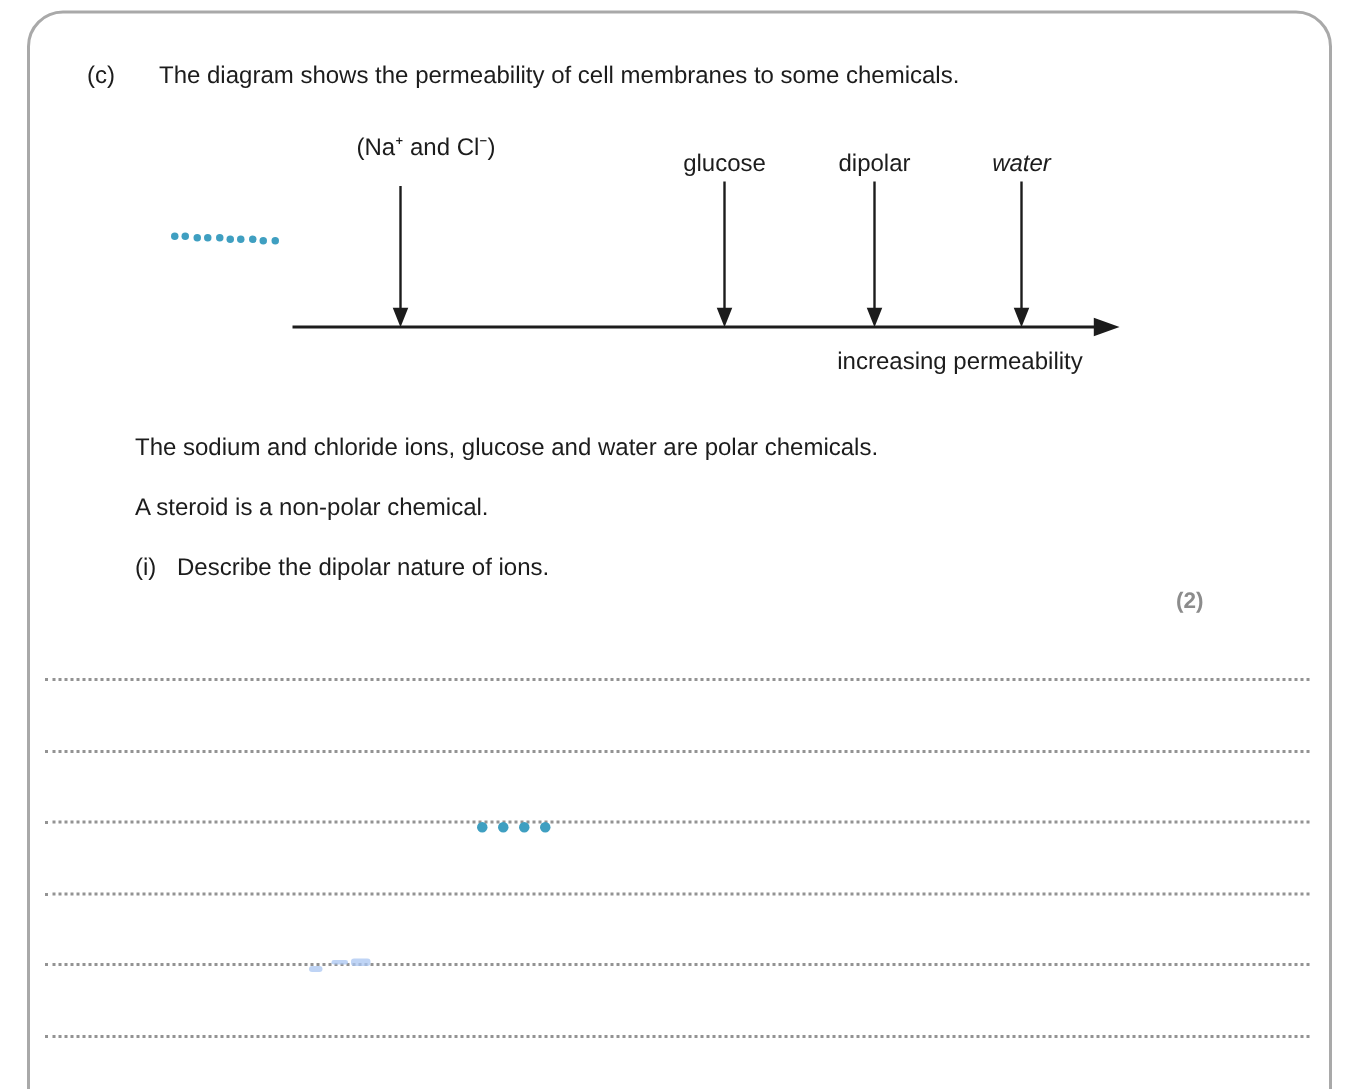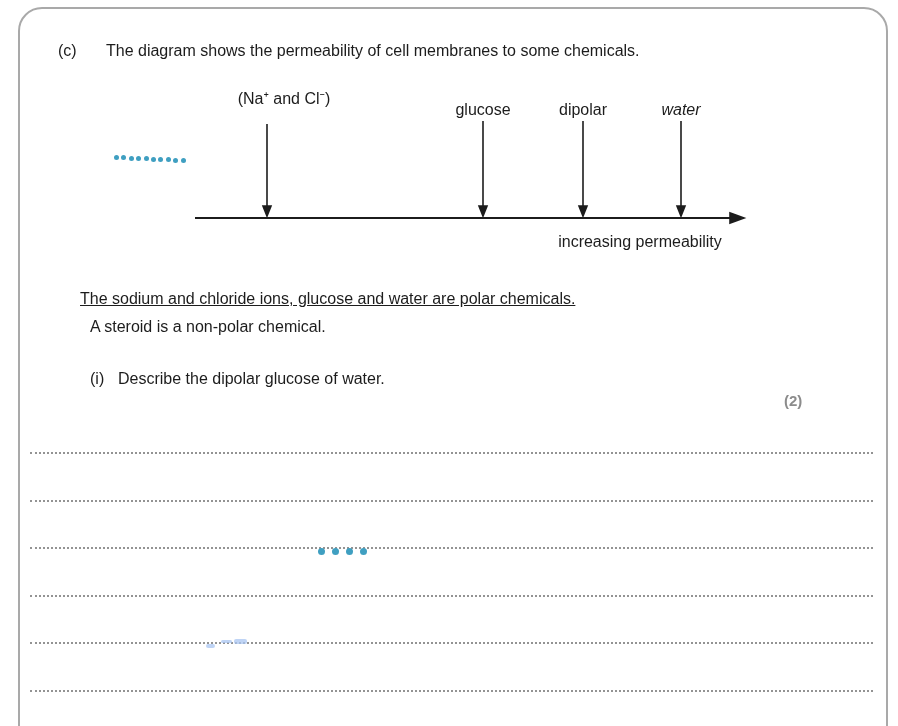--- a/index.html
+++ b/index.html
@@ -46,24 +46,24 @@
       <polygon points="579,206 587,206 583,216"></polygon>
       <line x1="681" y1="121" x2="681" y2="207"></line>
       <polygon points="677,206 685,206 681,216"></polygon>
       <line x1="195" y1="218" x2="731" y2="218" stroke-width="2"></line>
       <polygon points="730,213 730,223 744,218"></polygon>
     </g>
   </svg>
 
   <div class="t ctr" style="left:600px;top:232px;margin-left:40px;">increasing permeability</div>
 
-  <div class="t" style="left:80px;top:289px;text-decoration:underline;">The sodium and chloride ions, glucose and water are polar chemicals.</div>
-  <div class="t" style="left:90px;top:317px;">A steroid is a non-polar chemical.</div>
+  <div class="t" style="left:90px;top:289px;">The sodium and chloride ions, glucose and water are polar chemicals.</div>
+  <div class="t" style="left:90px;top:329px;">A steroid is a non-polar chemical.</div>
   <div class="t" style="left:90px;top:369px;">(i)</div>
-  <div class="t" style="left:118px;top:369px;">Describe the dipolar glucose of water.</div>
+  <div class="t" style="left:118px;top:369px;">Describe the dipolar nature of ions.</div>
 
   <div class="marks" style="left:784px;top:392px;">(2)</div>
 
   <div>
       <div class="ans-line" style="top: 452px;"></div>
       <div class="ans-line" style="top: 499.5px;"></div>
       <div class="ans-line" style="top: 547px;"></div>
       <div class="ans-line" style="top: 594.5px;"></div>
       <div class="ans-line" style="top: 642px;"></div>
       <div class="ans-line" style="top: 689.5px;"></div>

